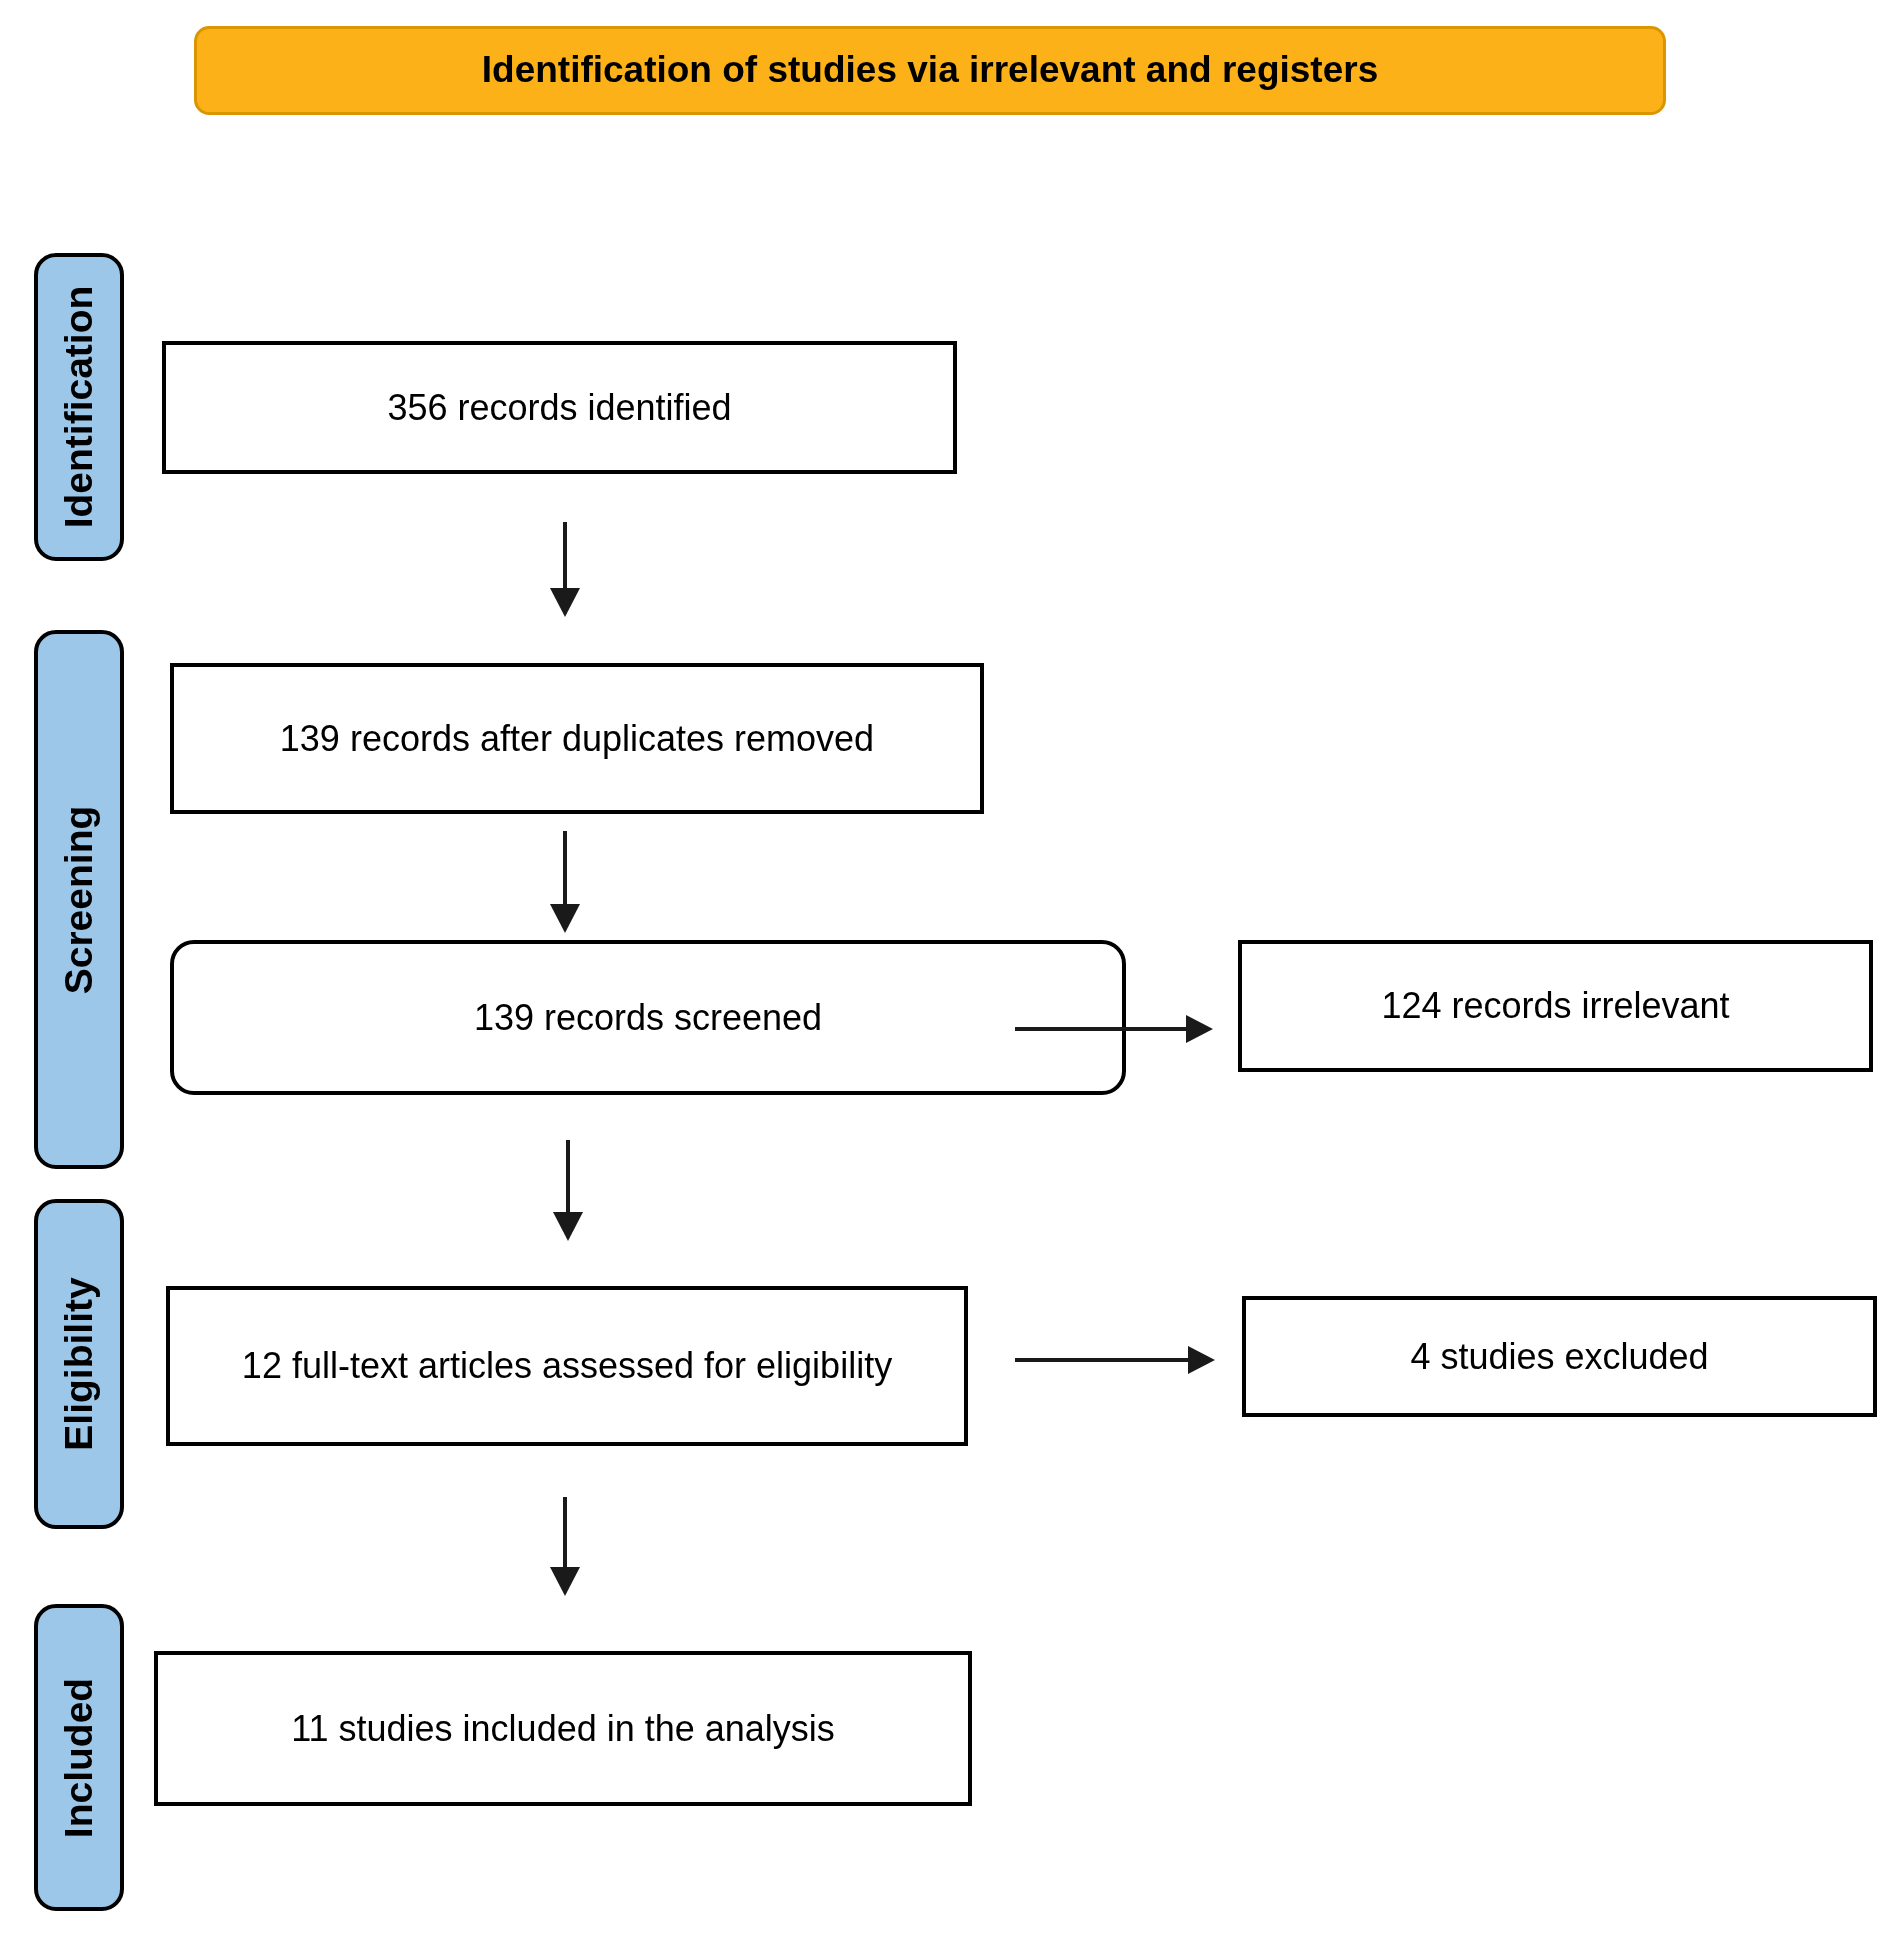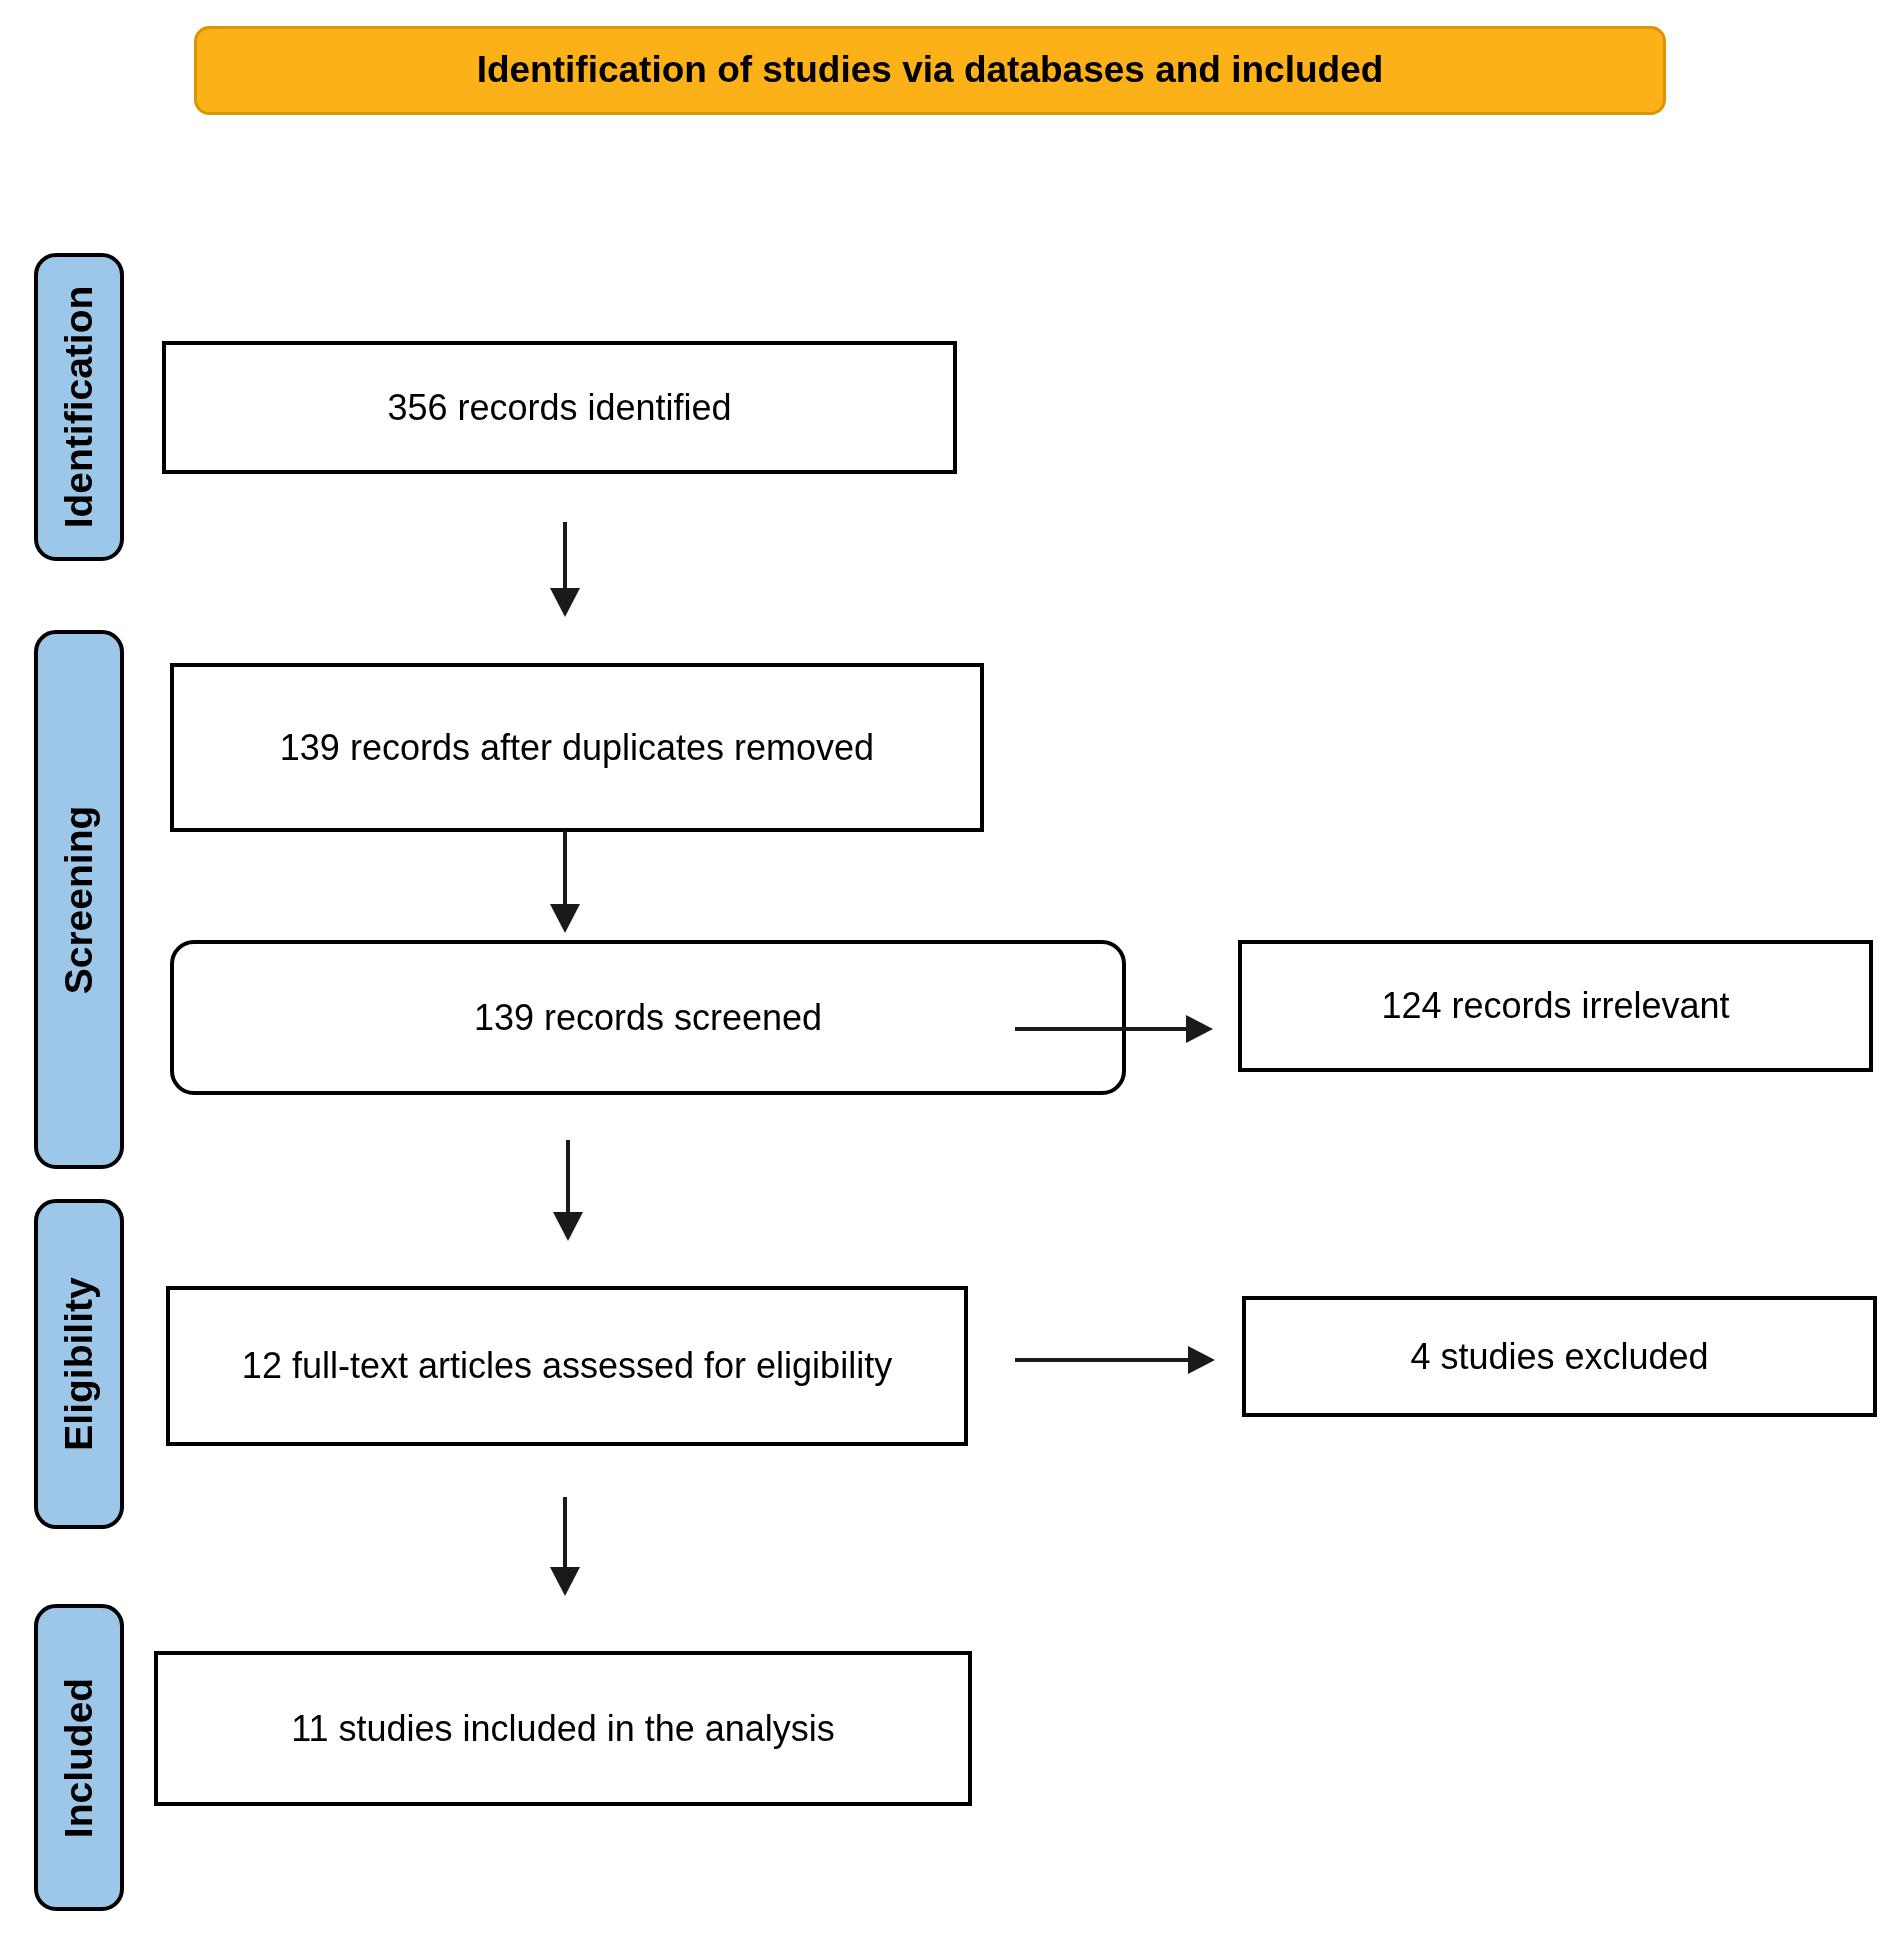--- a/index.html
+++ b/index.html
@@ -49,21 +49,21 @@
 
   
   .flowbox{
     position:absolute;box-sizing:border-box;
     background:#fff;border:4.3px solid #000;
     display:flex;align-items:center;justify-content:center;
     font-size:36px;text-align:center;
     padding:0 17px;
   }
   #box-identified{left:162px;top:341px;width:795px;height:133px;}
-  #box-deduplicated{left:170px;top:663px;width:814px;height:169px;}
+  #box-deduplicated{left:170px;top:663px;width:814px;height:151px;}
   #box-screened{left:170px;top:940px;width:956px;height:155px;border-radius:24px;}
   #box-fulltext{left:166px;top:1286px;width:802px;height:160px;}
   #box-included-final{left:154px;top:1651px;width:818px;height:155px;}
   #box-irrelevant{left:1238px;top:940px;width:635px;height:132px;justify-content:center;}
   #box-excluded{left:1242px;top:1296px;width:635px;height:121px;}
 
   
   .arrow-v{position:absolute;width:34px;}
   .arrow-v .shaft{
     position:absolute;left:50%;margin-left:-1.7px;top:0;bottom:25.6px;
@@ -95,21 +95,21 @@
   }
   #arrow-5{left:1015px;top:1012px;width:198px;}
   #arrow-6{left:1015px;top:1343px;width:200px;}
 </style>
 </head>
 <body>
 
 <div id="canvas">
 
   <div class="banner">
-    <span>Identification of studies via databases and included</span>
+    <span>Identification of studies via irrelevant and registers</span>
   </div>
 
   <div class="stage" id="stage-identification">
     <span class="vlabel">Identification</span>
   </div>
   <div class="stage" id="stage-screening">
     <span class="vlabel">Screening</span>
   </div>
   <div class="stage" id="stage-eligibility">
     <span class="vlabel">Eligibility</span>

